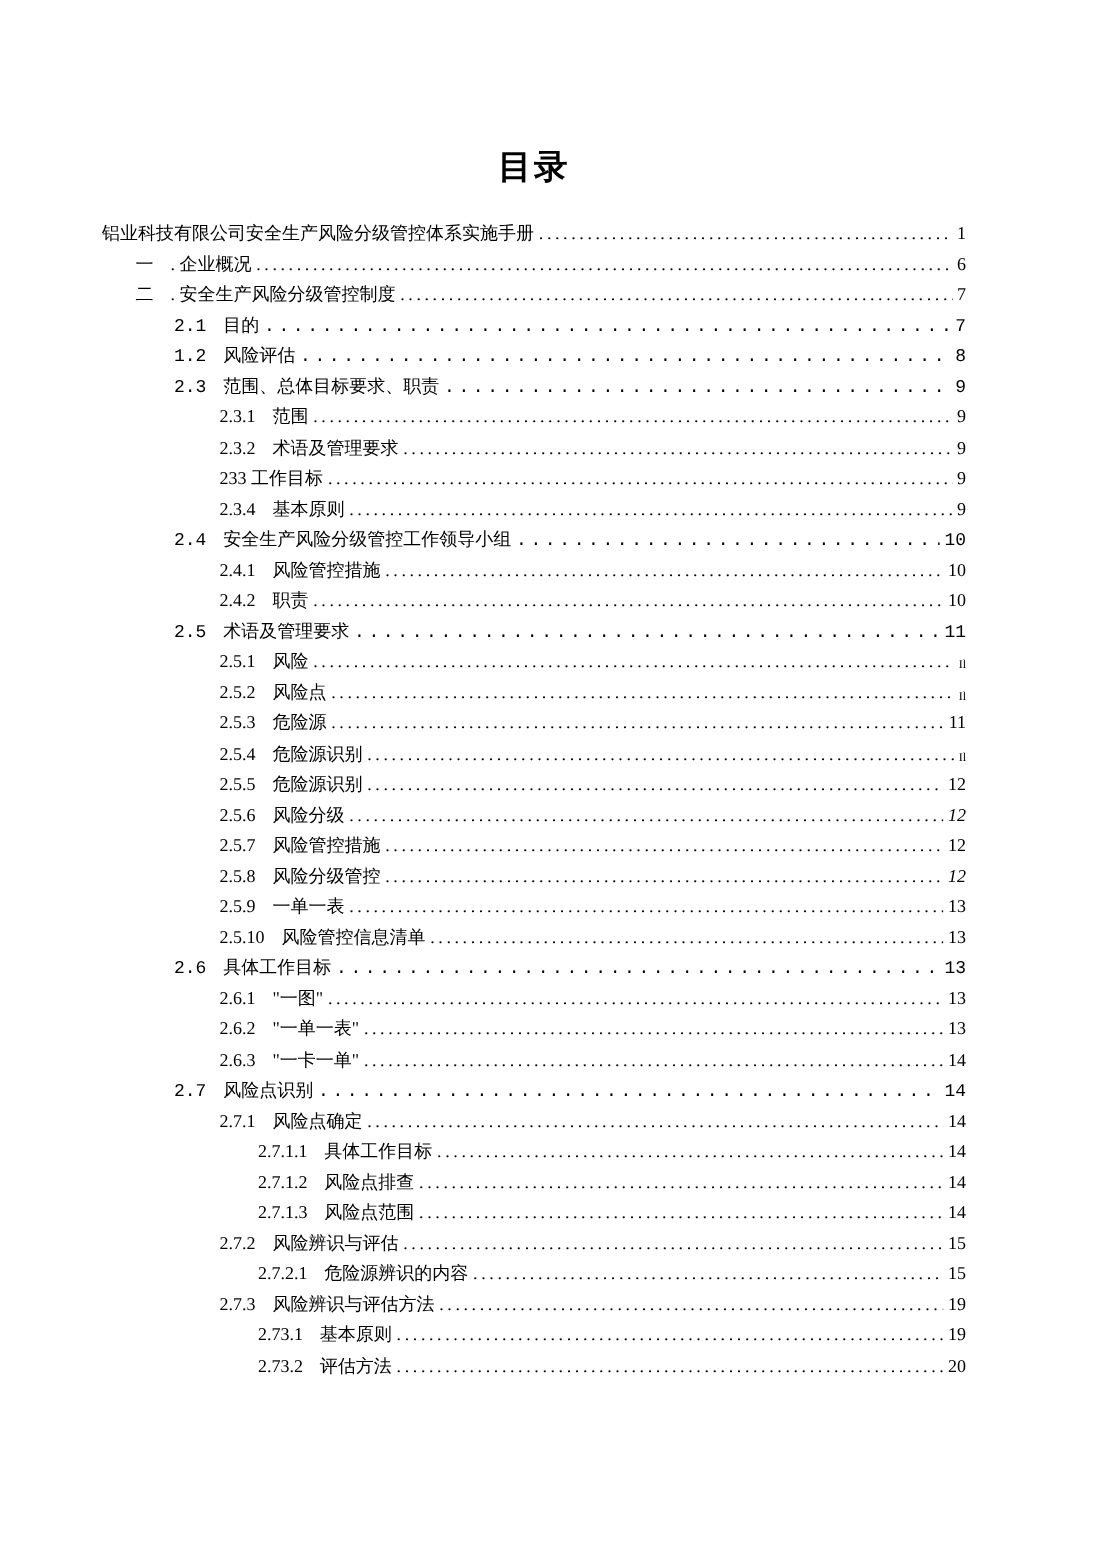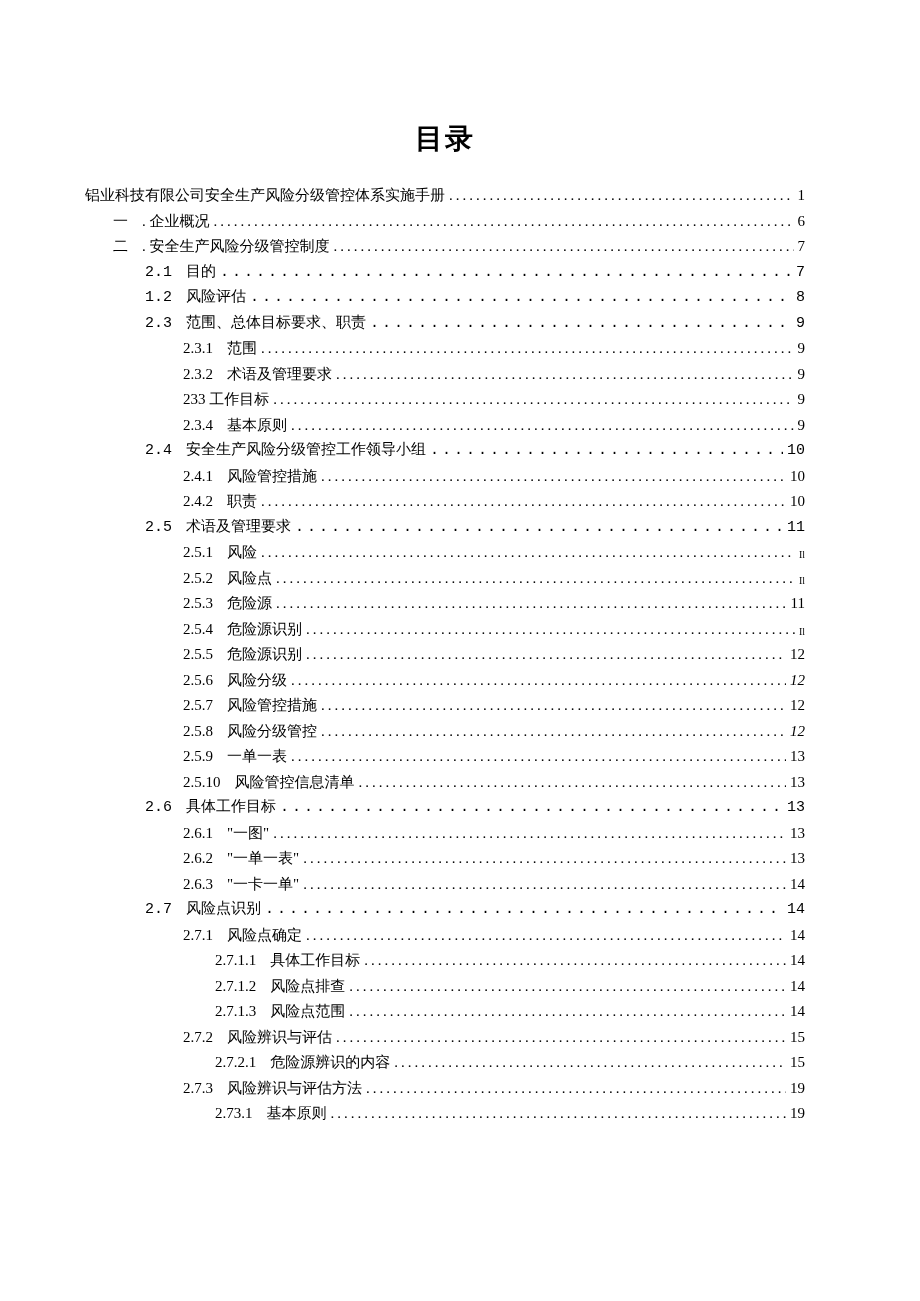--- a/index.html
+++ b/index.html
@@ -286,15 +286,21 @@
         <span class="toc-label">风险辨识与评估方法</span>
         <span class="toc-dots"></span>
         <span class="toc-page">19</span>
       </div>
       <div class="toc-line lvl4">
         <span class="toc-num">2.73.1</span>
         <span class="toc-label">基本原则</span>
         <span class="toc-dots"></span>
         <span class="toc-page">19</span>
       </div>
+      <div class="toc-line lvl4">
+        <span class="toc-num">2.73.2</span>
+        <span class="toc-label">评估方法</span>
+        <span class="toc-dots"></span>
+        <span class="toc-page">20</span>
+      </div>
     </div>
 
 </div>
 
 </body></html>

